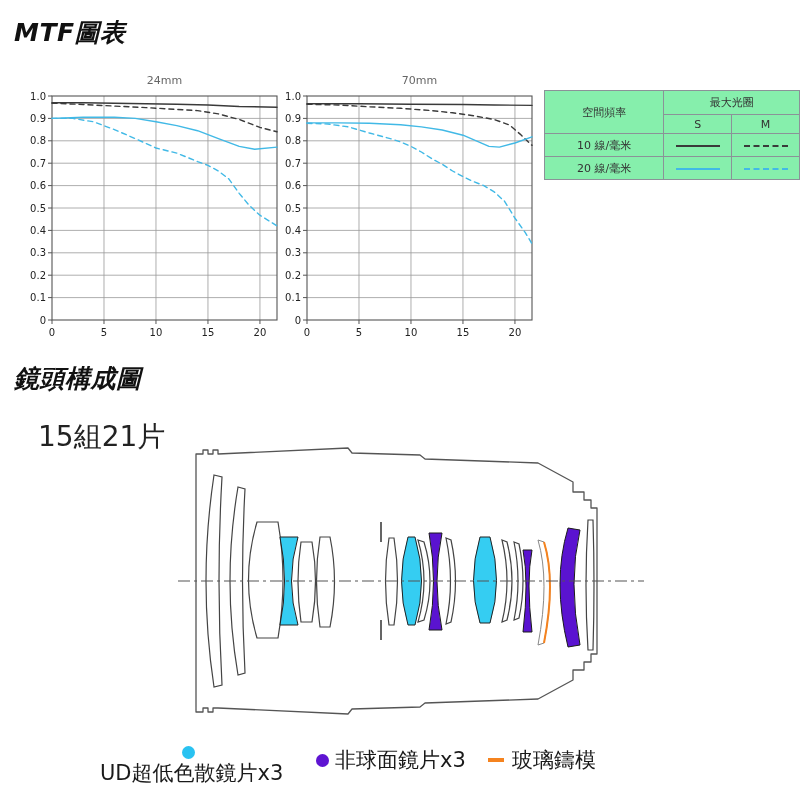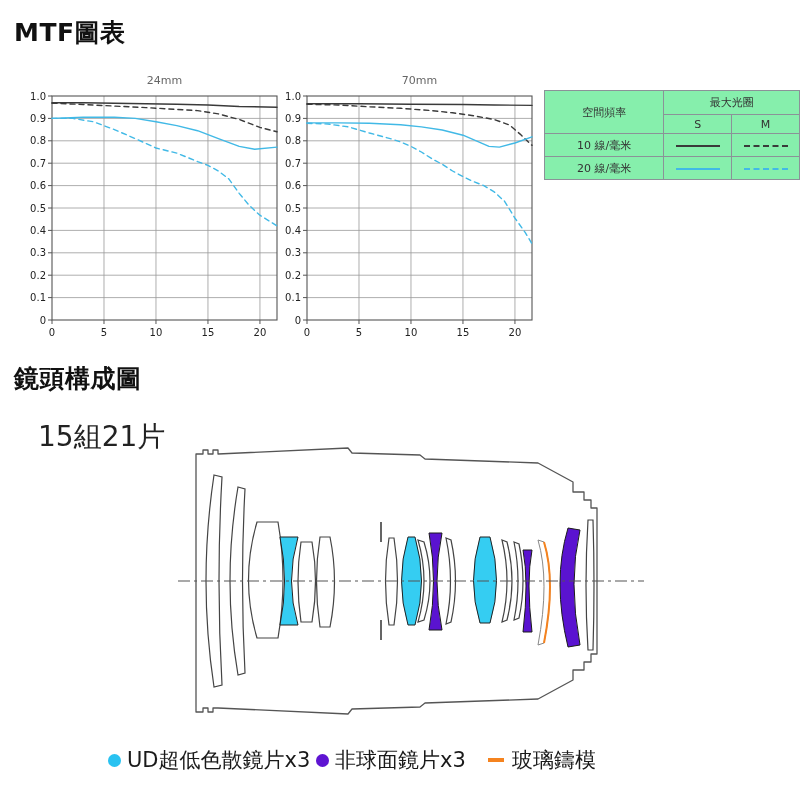--- a/index.html
+++ b/index.html
@@ -1,18 +1,18 @@
 <!DOCTYPE html>
 <html><head>
 <meta charset="utf-8">
 <style>
   html,body{margin:0;padding:0;background:#fff;}
   .page{position:relative;width:800px;height:801px;background:#fff;overflow:hidden;
         font-family:"DejaVu Sans","Liberation Sans",sans-serif;color:#222;}
-  .h-title{position:absolute;font-size:25px;font-weight:bold;color:#111;letter-spacing:.5px;}
+  .h-title{position:absolute;font-size:25px;font-weight:bold;color:#111;letter-spacing:.5px;font-style:italic;}
   #mtf-title{left:14px;top:16px;}
   #cons-title{left:14px;top:362px;}
   #cons-spec{position:absolute;left:38px;top:418px;font-size:28px;color:#222;}
   .chart-box{position:absolute;top:68px;}
   #chart-0{left:0px;padding-left:19px;}
   #chart-1{left:274px;}
   
   .mtf-table{position:absolute;left:544px;top:90px;border-collapse:collapse;background:#86efac;
              font-size:11px;color:#333;}
   .mtf-table td,.mtf-table th{border:1px solid #8b9298;font-weight:normal;text-align:center;padding:0 4px;}
@@ -24,21 +24,21 @@
   .mtf-table .dr{height:23px;}
   .line-sample{display:inline-block;width:44px;height:0;vertical-align:middle;}
   
   #lens-svg{position:absolute;left:170px;top:430px;}
   .lens-white{fill:#ffffff;stroke:#444;stroke-width:1.2;}
   .lens-ud{fill:var(--ud-cyan);stroke:#222;stroke-width:1;}
   .lens-asp{fill:var(--asp-purple);stroke:#1a1a1a;stroke-width:1;}
   .lens-barrel{fill:none;stroke:#555;stroke-width:1.3;stroke-linejoin:round;}
   
   .lens-legend-item{position:absolute;top:746px;display:flex;align-items:center;font-size:21px;color:#1a1a1a;}
-  #lens-li-0{left:108px;}
+  #lens-li-0{left:100px;flex-direction:column;}
   #lens-li-1{left:316px;}
   #lens-li-2{left:488px;justify-content:space-between;}
   .marker-dot{display:inline-block;width:13px;height:13px;border-radius:50%;margin-right:6px;}
   .marker-dash{display:inline-block;width:16px;height:4px;margin-right:8px;}
 </style>
 </head>
 <body>
 
 <div class="page" style="--ud-cyan: #35cdf2; --asp-purple: #5a13d0; --molded-orange: #f5831f;">
 

